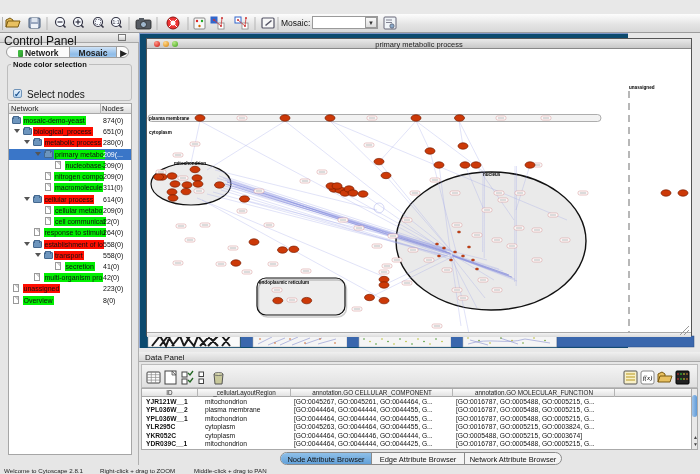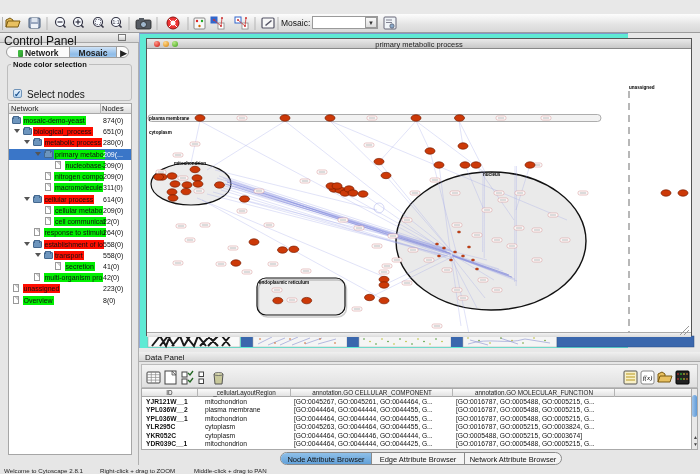--- a/index.html
+++ b/index.html
@@ -65,21 +65,21 @@
 .hl-r { background:#ff0d00; }
 .tri { position:absolute; top:2px; width:0; height:0; border-left:3px solid transparent;
   border-right:3px solid transparent; border-top:4px solid #555; }
 .fold { position:absolute; top:1px; width:9px; height:7px; background:#6d95bd;
   border:1px solid #44688f; border-radius:1px; }
 .fold:before { content:""; position:absolute; left:0; top:-2px; width:4px; height:2px;
   background:#6d95bd; border:1px solid #44688f; border-bottom:none; border-radius:1px 1px 0 0;}
 .file { position:absolute; top:0px; width:6px; height:8px; background:linear-gradient(225deg,#cfcfcf 2.2px,#fff 2.2px); border:1px solid #999;}
 
 
-#desktop { left:139px; top:33px; width:489px; height:315px; background:#5eead4; border-left:1px solid #93a9d4; border-top:1px solid #7d97c9; }
+#desktop { left:139px; top:33px; width:489px; height:315px; background:#0c4a6e; border-left:1px solid #93a9d4; border-top:1px solid #7d97c9; }
 #netwin { position:absolute; left:6px; top:4px; width:546px; height:298px;
   background:#ffffff; border:1px solid #555; }
 #netwin-tb { position:absolute; left:0; top:0; width:544px; height:10px;
   background:linear-gradient(#e9e9e9,#c8c8c8); border-bottom:1px solid #888; }
 #netwin-tb .tl { position:absolute; top:2px; width:6px; height:6px; border-radius:50%; }
 #netwin-tb .title { position:absolute; left:0; right:0; top:1px; text-align:center; font-size:7.5px; color:#222;}
 #netwin-bottom { position:absolute; left:0; top:293px; width:544px; height:5px;
   background:linear-gradient(#f2f2f2,#dcdcdc); border-top:1px solid #aaa;}
 
 

